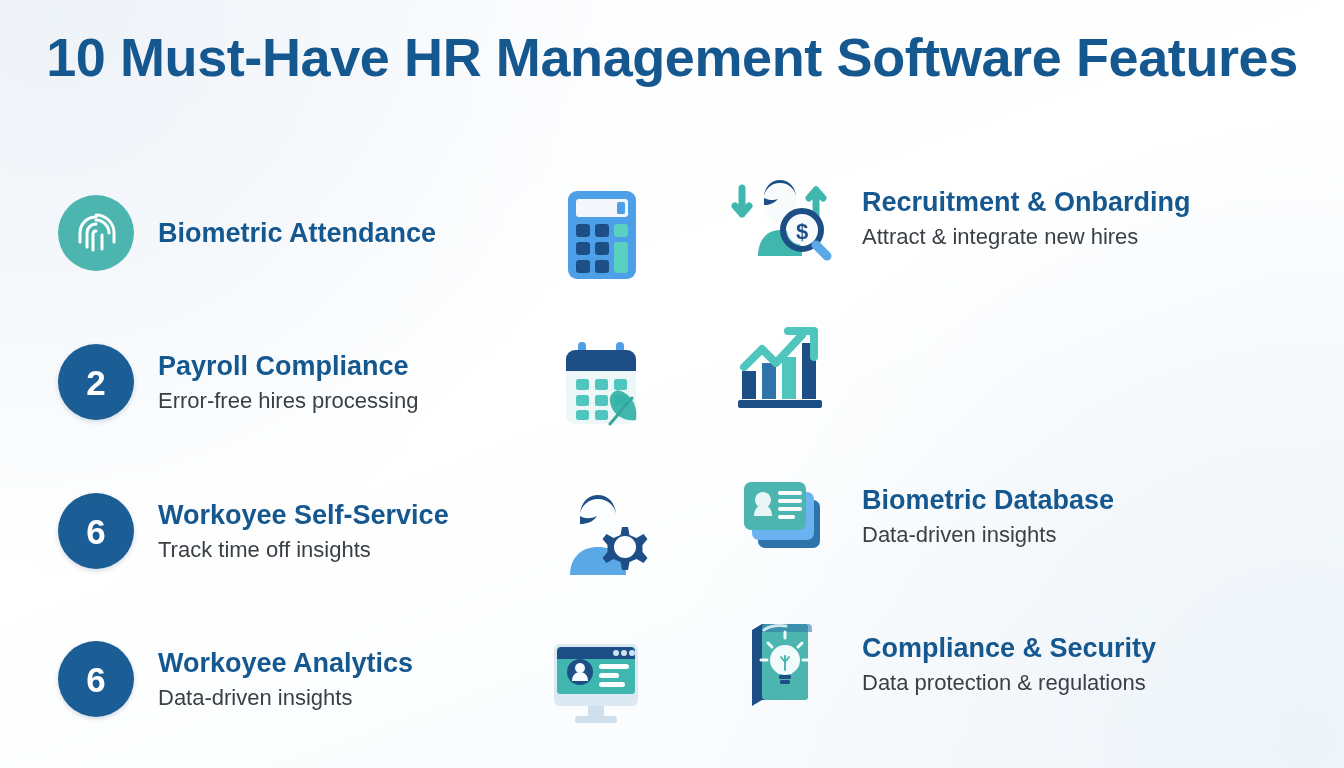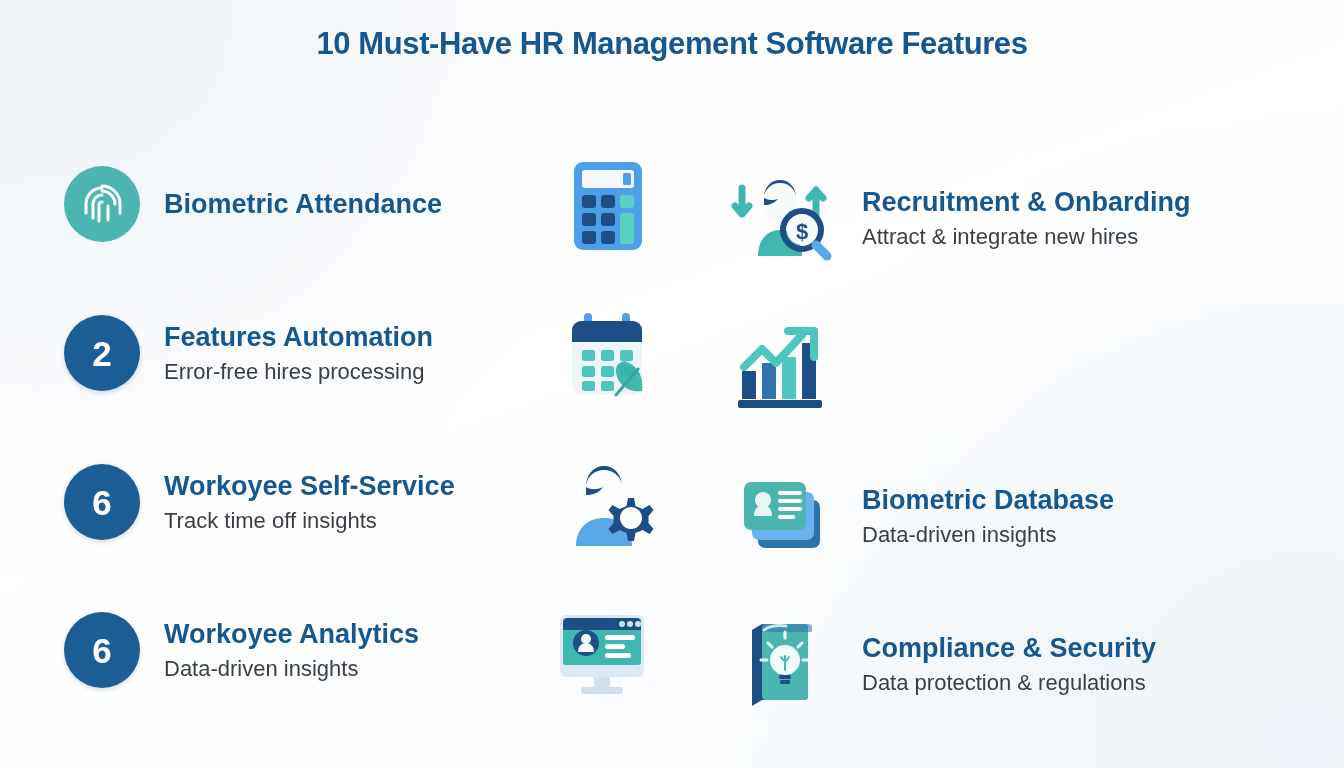--- a/index.html
+++ b/index.html
@@ -23,41 +23,41 @@
       radial-gradient(circle at 97% 96%, #eef4f9 0%, rgba(238,244,249,0) 42%),
       linear-gradient(160deg, #fbfcfe 0%, #ffffff 45%, #f7fafc 100%);
   }
 
   .poster-title {
     position: absolute;
     top: 26px;
     left: 0;
     width: 1344px;
     text-align: center;
-    font-size: 31px;
+    font-size: 54px;
     font-weight: bold;
     letter-spacing: -0.4px;
     color: #15578f;
     white-space: nowrap;
   }
 
   .grid {
     position: absolute;
     top: 166px;
     left: 0;
     width: 1344px;
     height: 582px;
   }
 
   .feature {
     position: absolute;
     display: flex;
     align-items: center;
   }
-  .feature.col-left  { left: 64px;  width: 500px; }
+  .feature.col-left  { left: 58px;  width: 500px; margin-top: 29px; }
   .feature.col-right { left: 726px; width: 560px; }
 
   .row-1 { top: 0px; }
   .row-2 { top: 149px; }
   .row-3 { top: 298px; }
   .row-4 { top: 446px; }
 
   .marker {
     width: 76px;
     height: 76px;
@@ -174,21 +174,21 @@
         <div class="f-title">Recruitment &amp; Onbarding</div>
         <div class="f-sub">Attract &amp; integrate new hires</div>
       </div>
     </div>
 
     <div class="feature col-left row-2">
       <div class="marker">
         <div class="badge">2</div>
       </div>
       <div class="texts">
-        <div class="f-title">Features Automation</div>
+        <div class="f-title">Payroll Compliance</div>
         <div class="f-sub">Error-free hires processing</div>
       </div>
       <div class="icon-slot" style="position:absolute; left:490px; top:-12px;">
         <svg width="96" height="104" viewBox="0 0 96 104">
           <rect x="24" y="10" width="8" height="18" rx="4" fill="#4d9fe8"></rect>
           <rect x="62" y="10" width="8" height="18" rx="4" fill="#4d9fe8"></rect>
           <rect x="12" y="18" width="70" height="74" rx="9" fill="#eef7f8"></rect>
           <path d="M12 27 a9 9 0 0 1 9 -9 h52 a9 9 0 0 1 9 9 v12 h-70 z" fill="#1d4f86"></path>
           <g fill="#4ec6bd">
             <rect x="22" y="47" width="13" height="11" rx="2.5"></rect>

